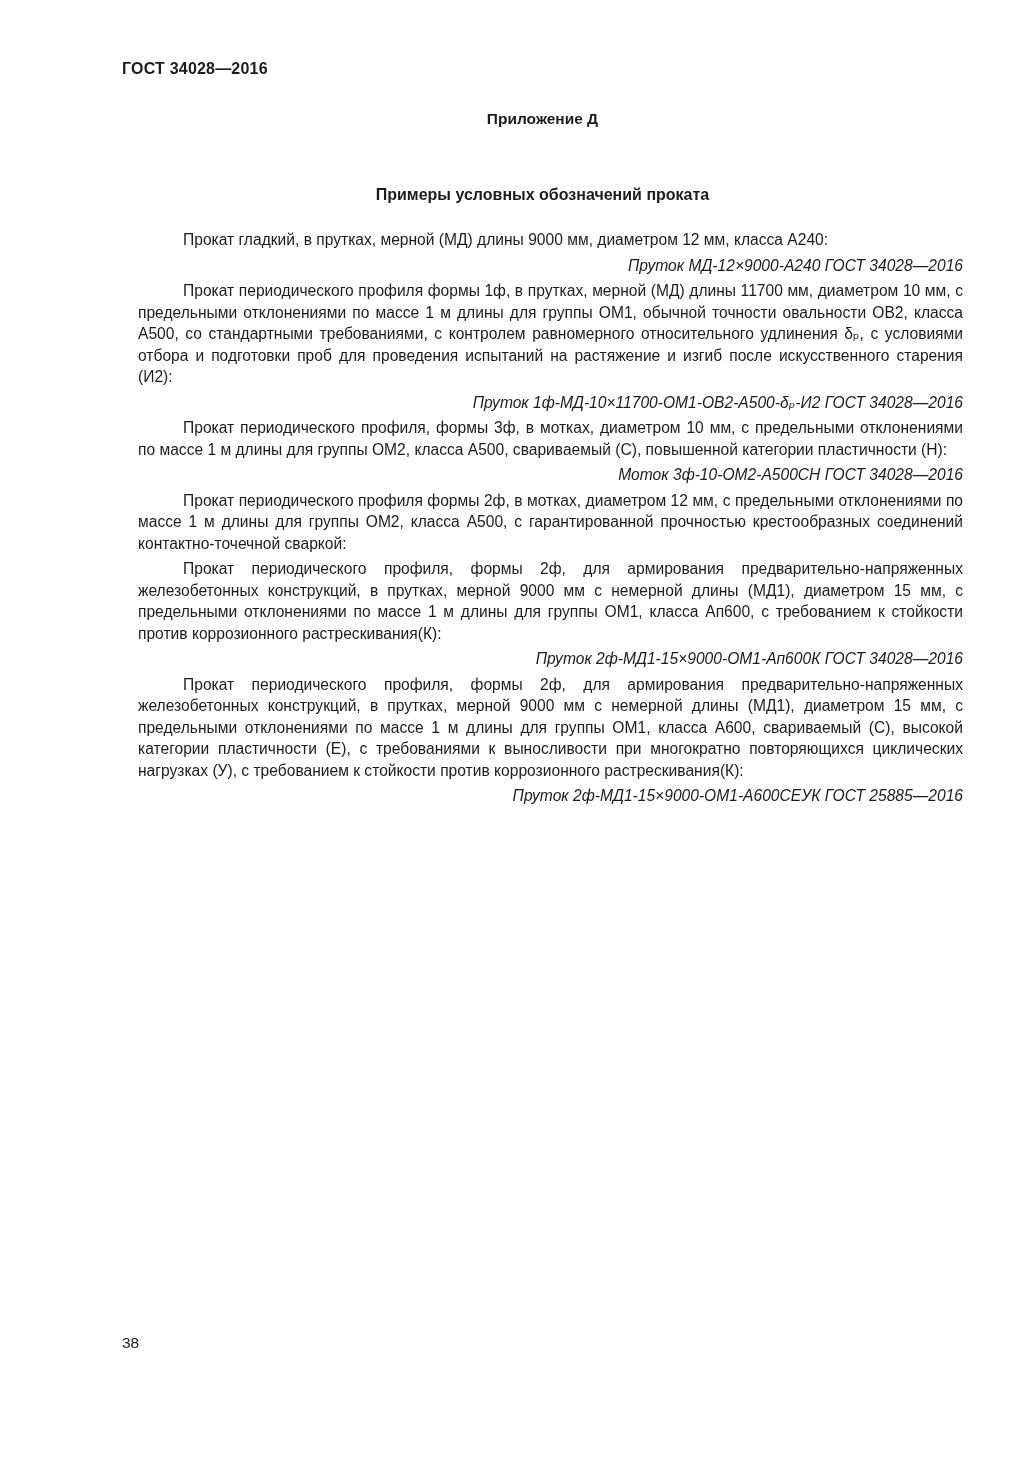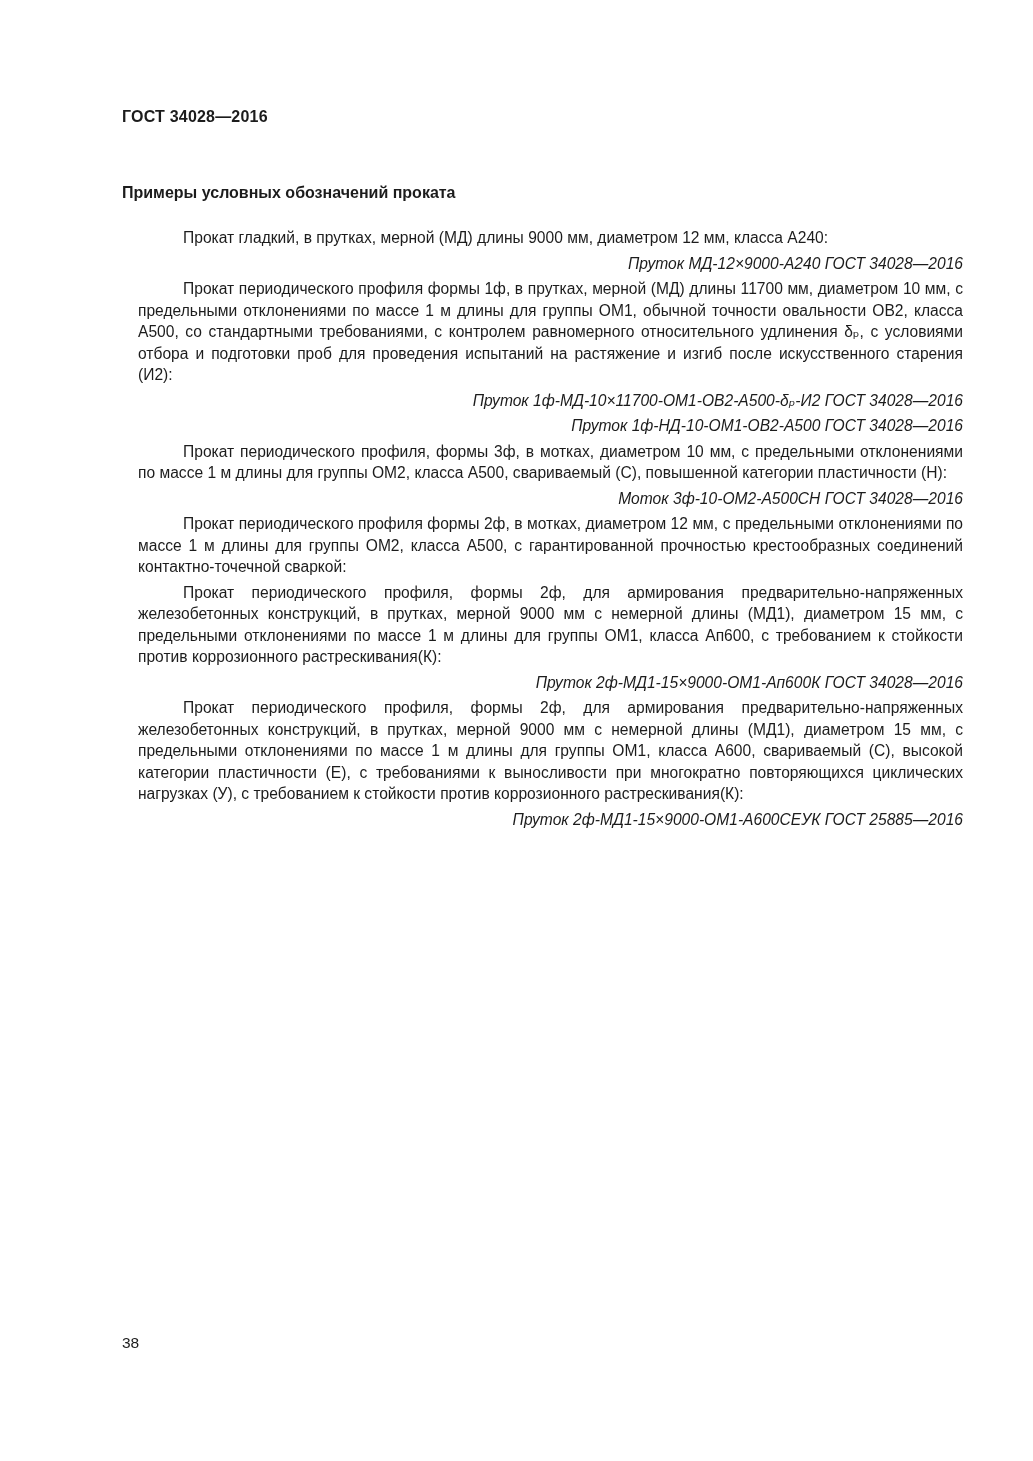--- a/index.html
+++ b/index.html
@@ -6,40 +6,41 @@
     margin: 0;
     padding: 0;
     background: #ffffff;
   }
   .page {
     position: relative;
     width: 1033px;
     height: 1461px;
     background: #ffffff;
     box-sizing: border-box;
-    padding: 108px 70px 0 122px;
+    padding: 60px 70px 0 122px;
     font-family: "Liberation Sans", "DejaVu Sans", sans-serif;
     color: #1c1c1c;
     overflow: hidden;
   }
   .doc-header {
     font-size: 16px;
     font-weight: bold;
     line-height: 18px;
     letter-spacing: 0.2px;
   }
   .appendix {
     margin-top: 31px;
     text-align: center;
     font-size: 15.5px;
     font-weight: bold;
     line-height: 19px;
   }
   .section-title {
     margin-top: 57px;
+    text-align: center;
     font-size: 16px;
     font-weight: bold;
     line-height: 20px;
   }
   .body-text {
     margin-top: 24px;
     font-size: 15.6px;
     line-height: 21.5px;
   }
   .para {
@@ -60,30 +61,30 @@
   }
 </style>
 </head>
 <body>
 
 <div class="page">
 
   <div class="doc-header">ГОСТ 34028—2016</div>
 
   <div class="appendix">
+    <div>Приложение Д</div>
   </div>
 
   <div class="section-title">Примеры условных обозначений проката</div>
 
   <div class="body-text">
     <p class="para">Прокат гладкий, в прутках, мерной (МД) длины 9000 мм, диаметром 12 мм, класса А240:</p>
     <p class="formula">Пруток МД-12×9000-А240 ГОСТ 34028—2016</p>
     <p class="para">Прокат периодического профиля формы 1ф, в прутках, мерной (МД) длины 11700 мм, диаметром 10 мм, с предельными отклонениями по массе 1 м длины для группы ОМ1, обычной точности овальности ОВ2, класса А500, со стандартными требованиями, с контролем равномерного относительного удлинения δₚ, с условиями отбора и подготовки проб для проведения испытаний на растяжение и изгиб после искусственного старения (И2):</p>
     <p class="formula">Пруток 1ф-МД-10×11700-ОМ1-ОВ2-А500-δₚ-И2 ГОСТ 34028—2016</p>
-    <p class="formula">Пруток 1ф-НД-10-ОМ1-ОВ2-А500 ГОСТ 34028—2016</p>
     <p class="para">Прокат периодического профиля, формы 3ф, в мотках, диаметром 10 мм, с предельными отклонениями по массе 1 м длины для группы ОМ2, класса А500, свариваемый (С), повышенной категории пластичности (Н):</p>
     <p class="formula">Моток 3ф-10-ОМ2-А500СН ГОСТ 34028—2016</p>
     <p class="para">Прокат периодического профиля формы 2ф, в мотках, диаметром 12 мм, с предельными отклонениями по массе 1 м длины для группы ОМ2, класса А500, с гарантированной прочностью крестообразных соединений контактно-точечной сваркой:</p>
     <p class="para">Прокат периодического профиля, формы 2ф, для армирования предварительно-напряженных железобетонных конструкций, в прутках, мерной 9000 мм с немерной длины (МД1), диаметром 15 мм, с предельными отклонениями по массе 1 м длины для группы ОМ1, класса Ап600, с требованием к стойкости против коррозионного растрескивания(К):</p>
     <p class="formula">Пруток 2ф-МД1-15×9000-ОМ1-Ап600К ГОСТ 34028—2016</p>
     <p class="para">Прокат периодического профиля, формы 2ф, для армирования предварительно-напряженных железобетонных конструкций, в прутках, мерной 9000 мм с немерной длины (МД1), диаметром 15 мм, с предельными отклонениями по массе 1 м длины для группы ОМ1, класса А600, свариваемый (С), высокой категории пластичности (Е), с требованиями к выносливости при многократно повторяющихся циклических нагрузках (У), с требованием к стойкости против коррозионного растрескивания(К):</p>
     <p class="formula">Пруток 2ф-МД1-15×9000-ОМ1-А600СЕУК ГОСТ 25885—2016</p>
   </div>
 
   <div class="page-number">38</div>

